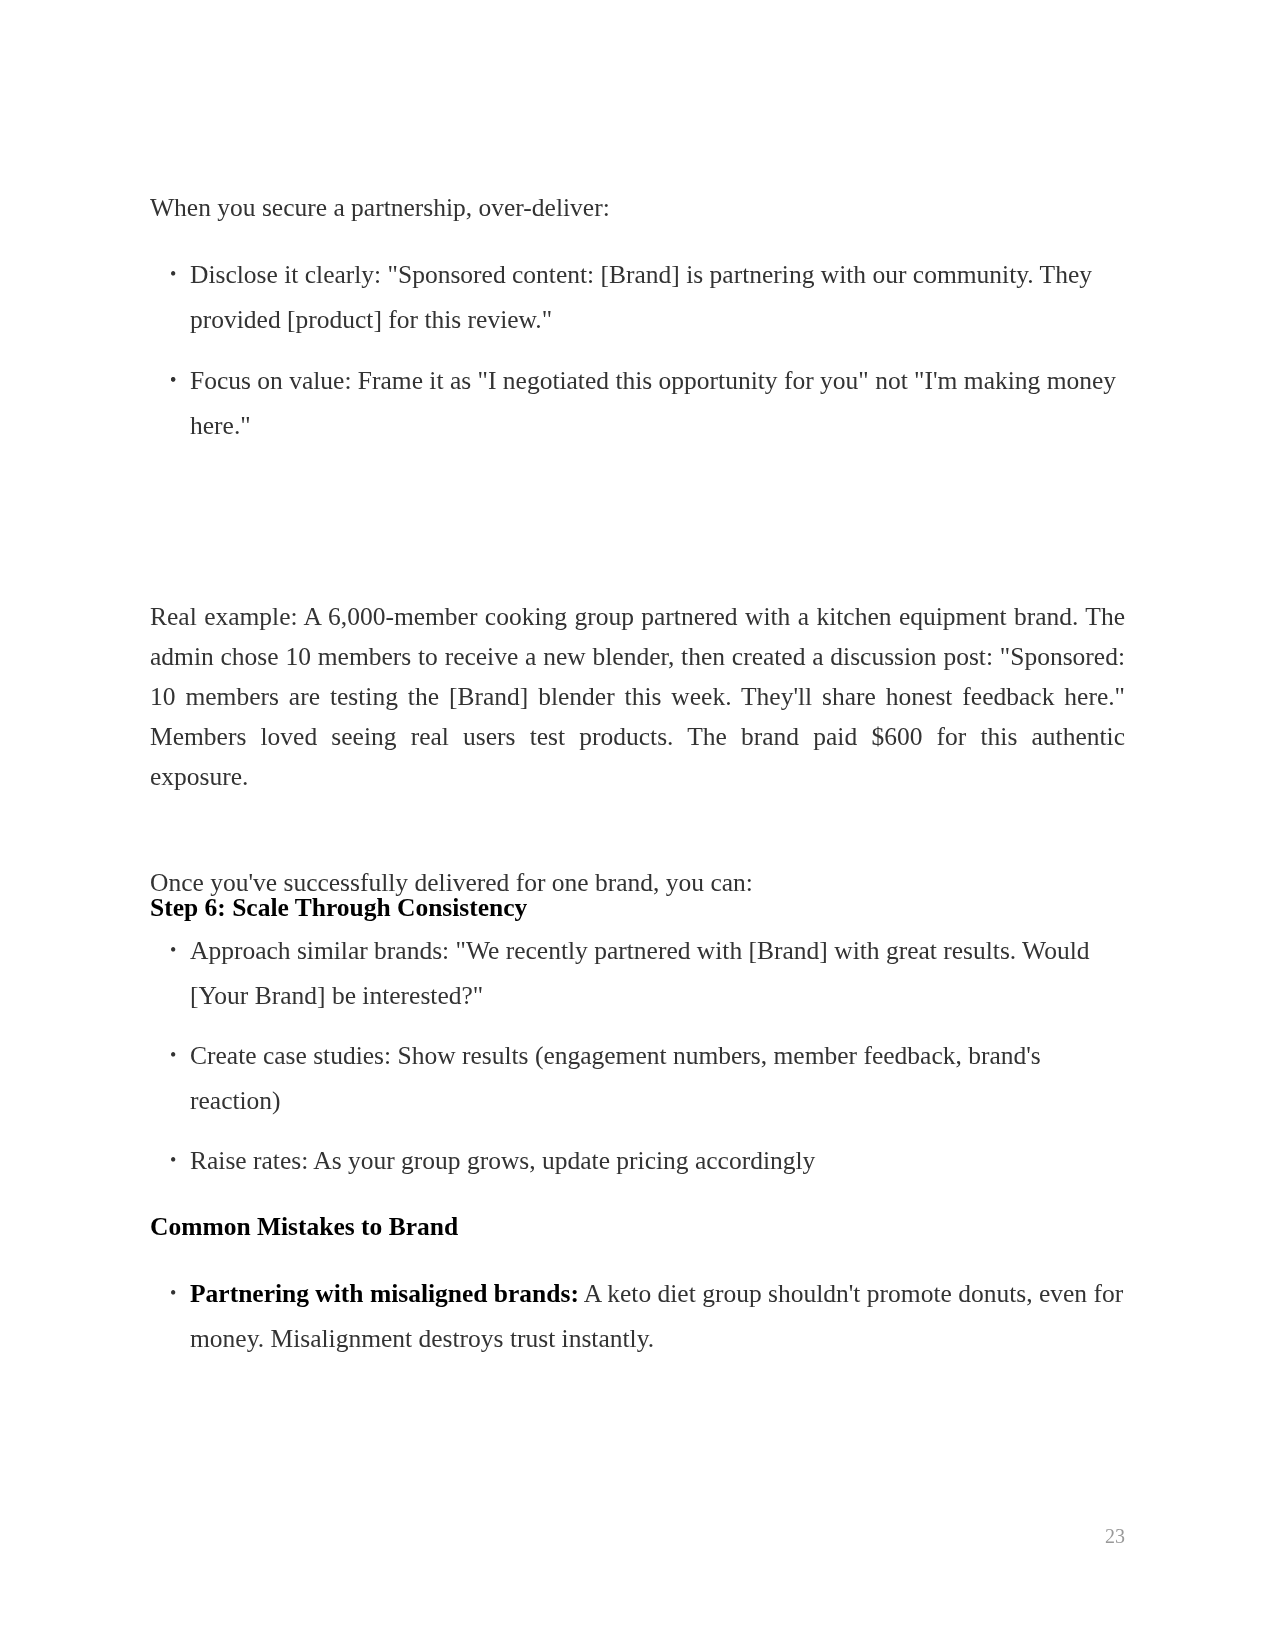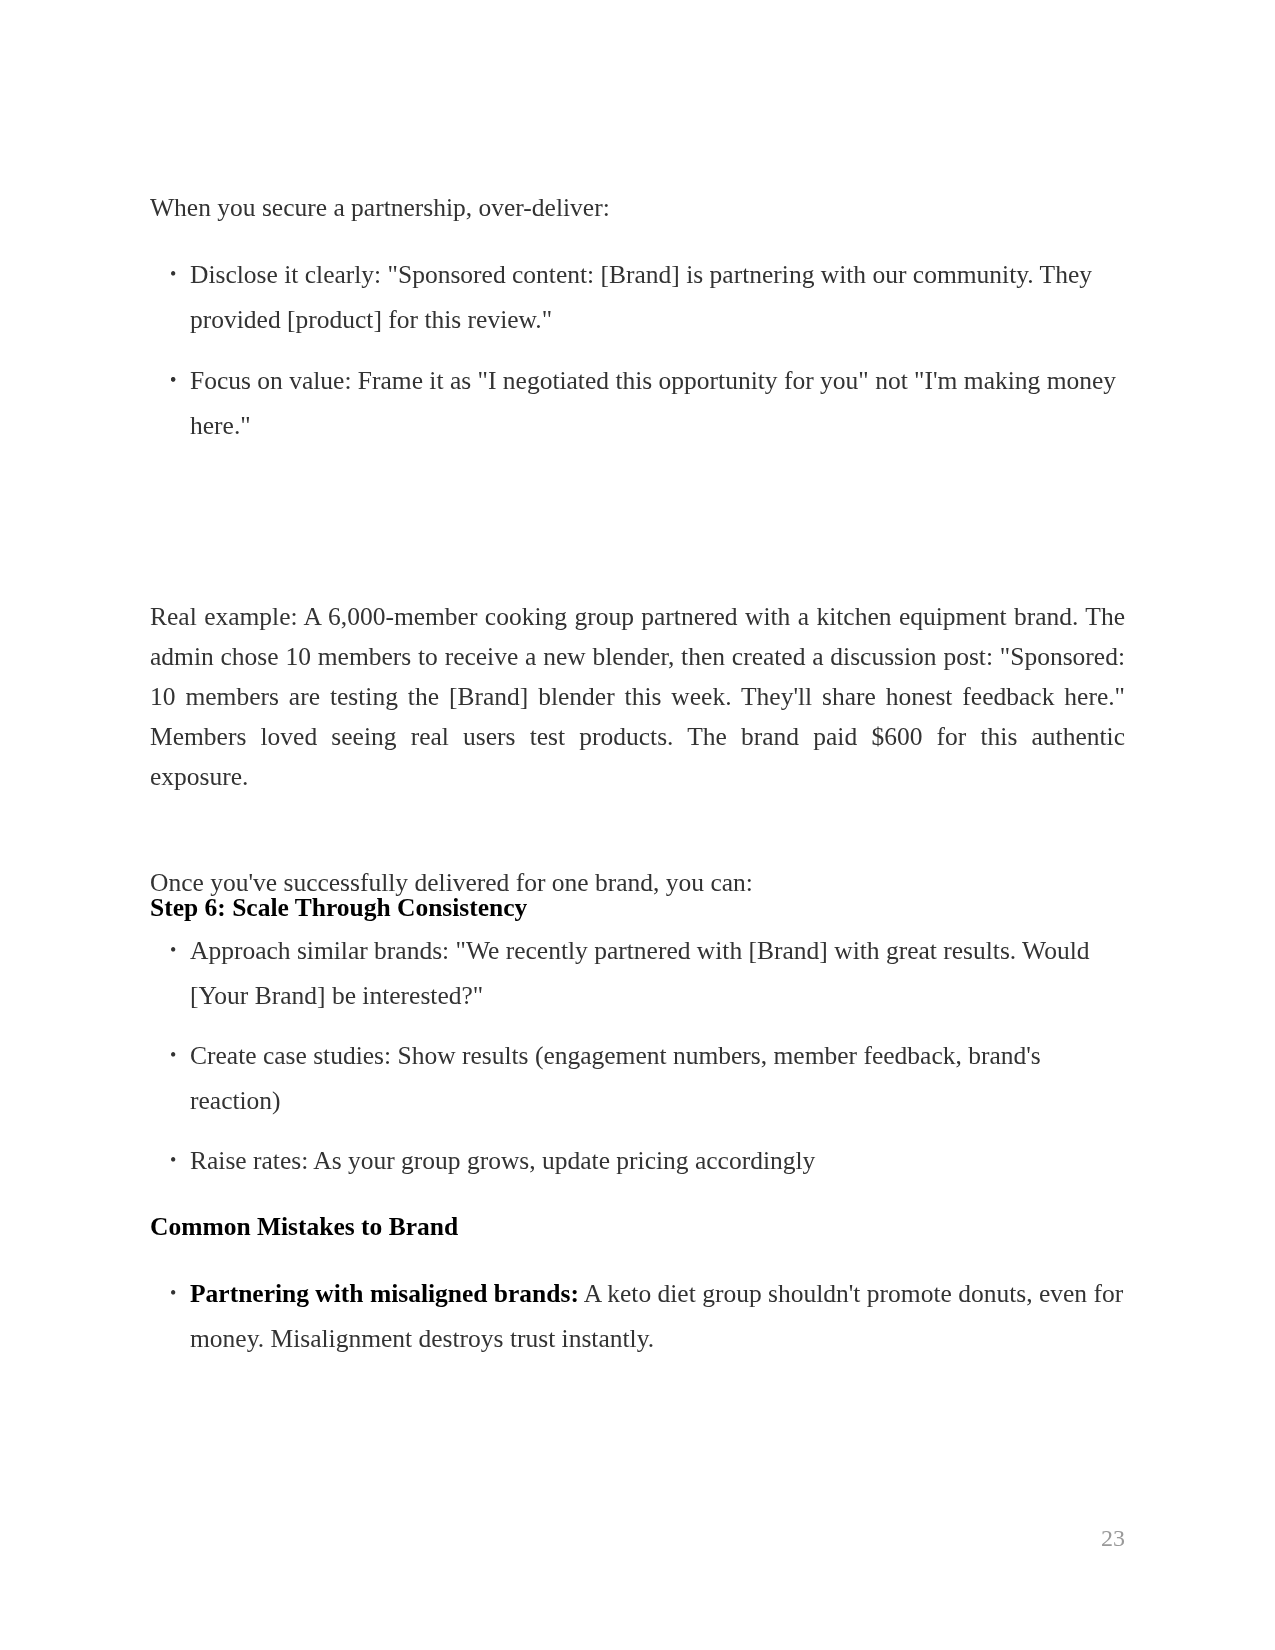--- a/index.html
+++ b/index.html
@@ -12,21 +12,21 @@
   }
   .para { line-height: 40px; }
   .justify { text-align: justify; margin-top: 20px; }
   .heading { font-weight: bold; color: #000000; font-size: 25.5px; line-height: 40px; }
   ul.blist { list-style: none; padding: 0; margin: 0; }
   ul.blist li { position: relative; padding-left: 40px; line-height: 45px; margin: 0; }
   ul.blist li .bullet { position: absolute; left: 20px; top: 0; color: #333; font-size: 18px; }
   ul.blist li strong { color: #000; font-weight: bold; margin-top: 39px; }
   .pagenum {
     position: absolute; left: 1095px; width: 30px; top: 1525px; text-align: right;
-    font-family: "Liberation Serif", "DejaVu Serif", serif; font-size: 24px; color: #999999;
+    font-family: "Liberation Serif", "DejaVu Serif", serif; font-size: 20px; color: #999999;
   }
 </style>
 </head>
 <body>
 
 <div class="page">
 
   <p class="blk para" style="top:188px;">When you secure a partnership, over-deliver:</p>
 
   <ul class="blk blist" style="top:252px;">

